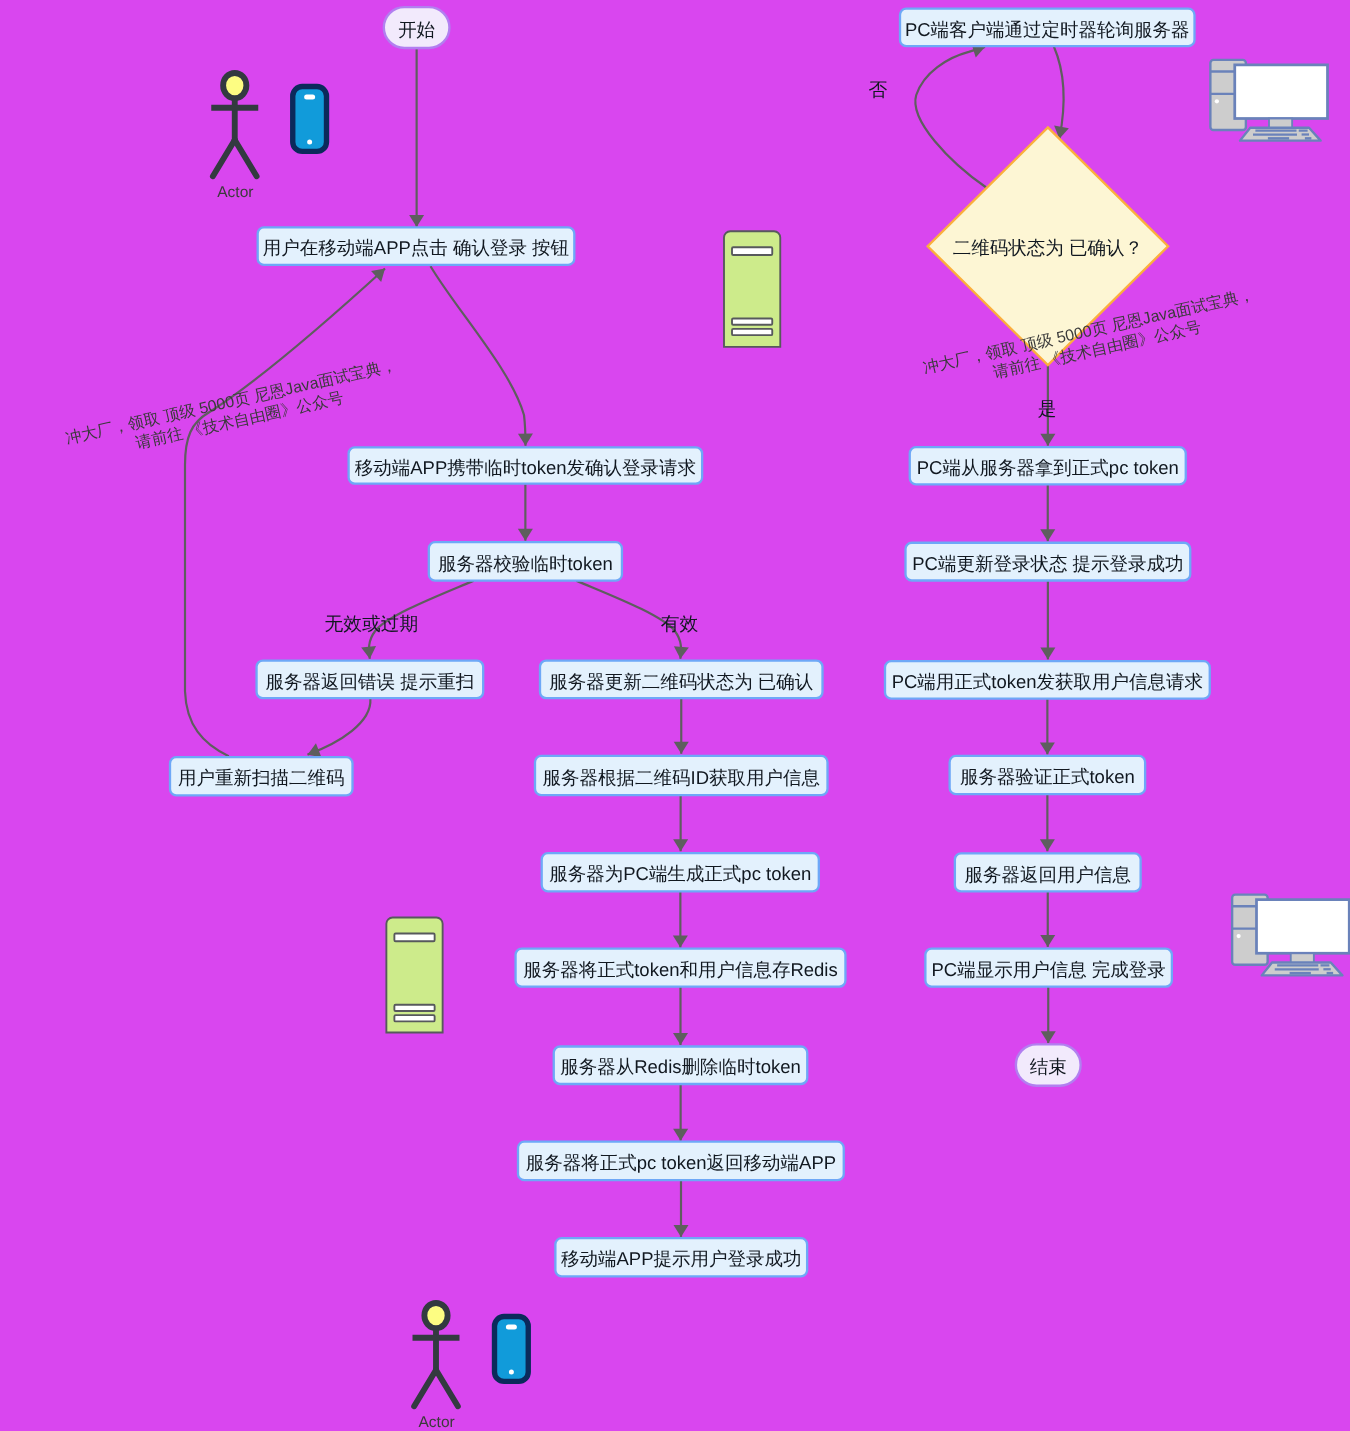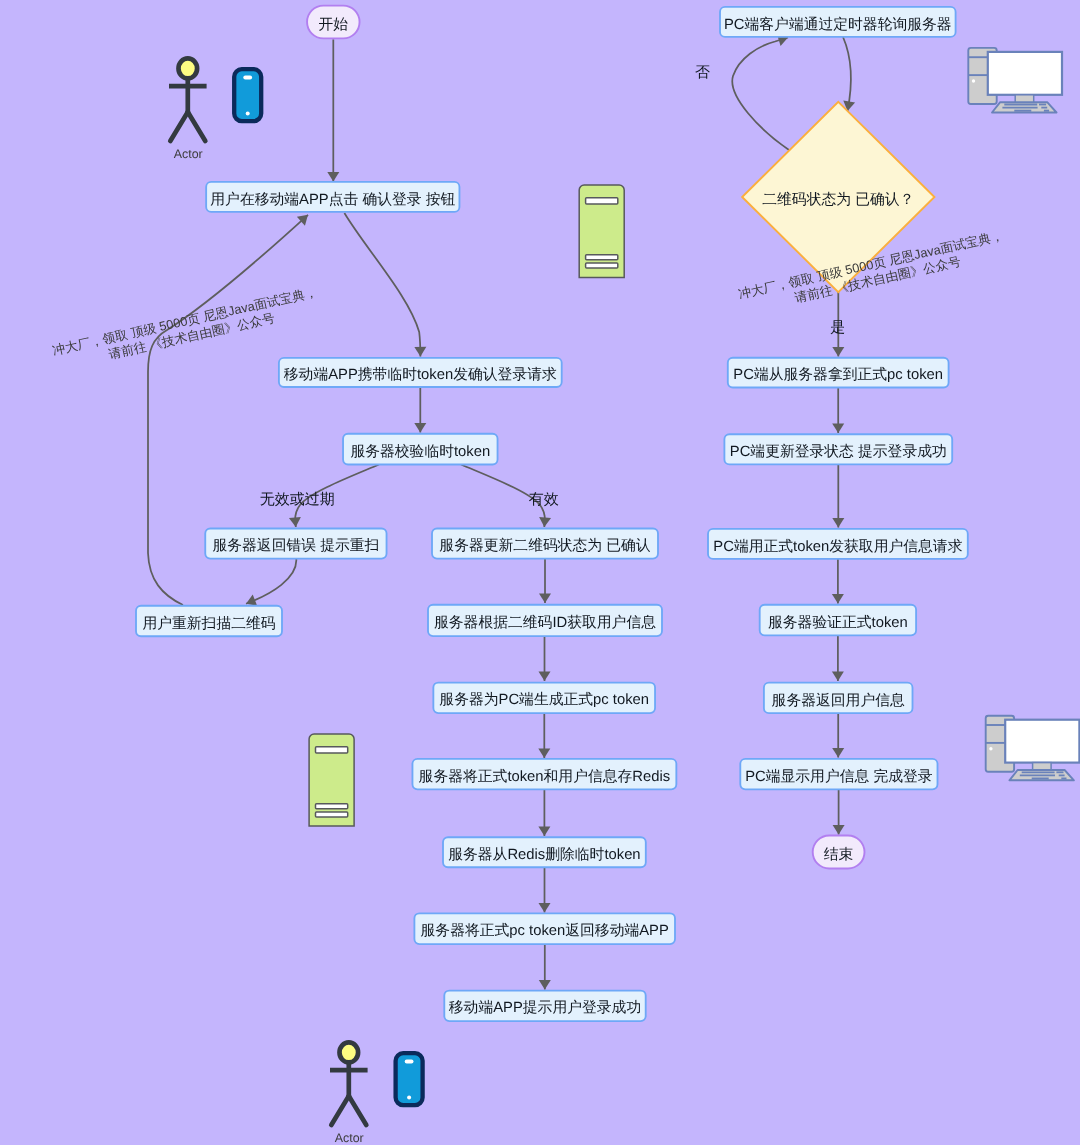--- a/index.html
+++ b/index.html
@@ -1,19 +1,19 @@
 <!DOCTYPE html>
 <html><head>
 <meta charset="utf-8">
 <title>flowchart</title>
 <style>
   html,body{margin:0;padding:0;background:#ffffff;}
   body{width:1080px;height:1145px;overflow:hidden;
        font-family:"Liberation Sans",sans-serif;}
-  #diagram{position:relative;width:1080px;height:1145px;background:#c4b5fd;}
+  #diagram{position:relative;width:1080px;height:1145px;background:#d946ef;}
   text{-webkit-font-smoothing:antialiased;text-rendering:geometricPrecision;}
   svg#fc{position:absolute;left:0;top:0;display:block;}
   .node-text{font-family:"Liberation Sans",sans-serif;font-size:14.8px;fill:#111820;
              text-anchor:middle;}
   .edge-label{font-family:"Liberation Sans",sans-serif;font-size:15px;fill:#111820;
              text-anchor:middle;}
   .icon-label{font-family:"Liberation Sans",sans-serif;font-size:12.4px;fill:#3b3b3b;
              text-anchor:middle;}
   .wm-text{font-family:"Liberation Sans",sans-serif;font-size:12.8px;fill:#3a3a3a;}
   .edge-path{fill:none;stroke:#5e5e5e;stroke-width:1.75;}

